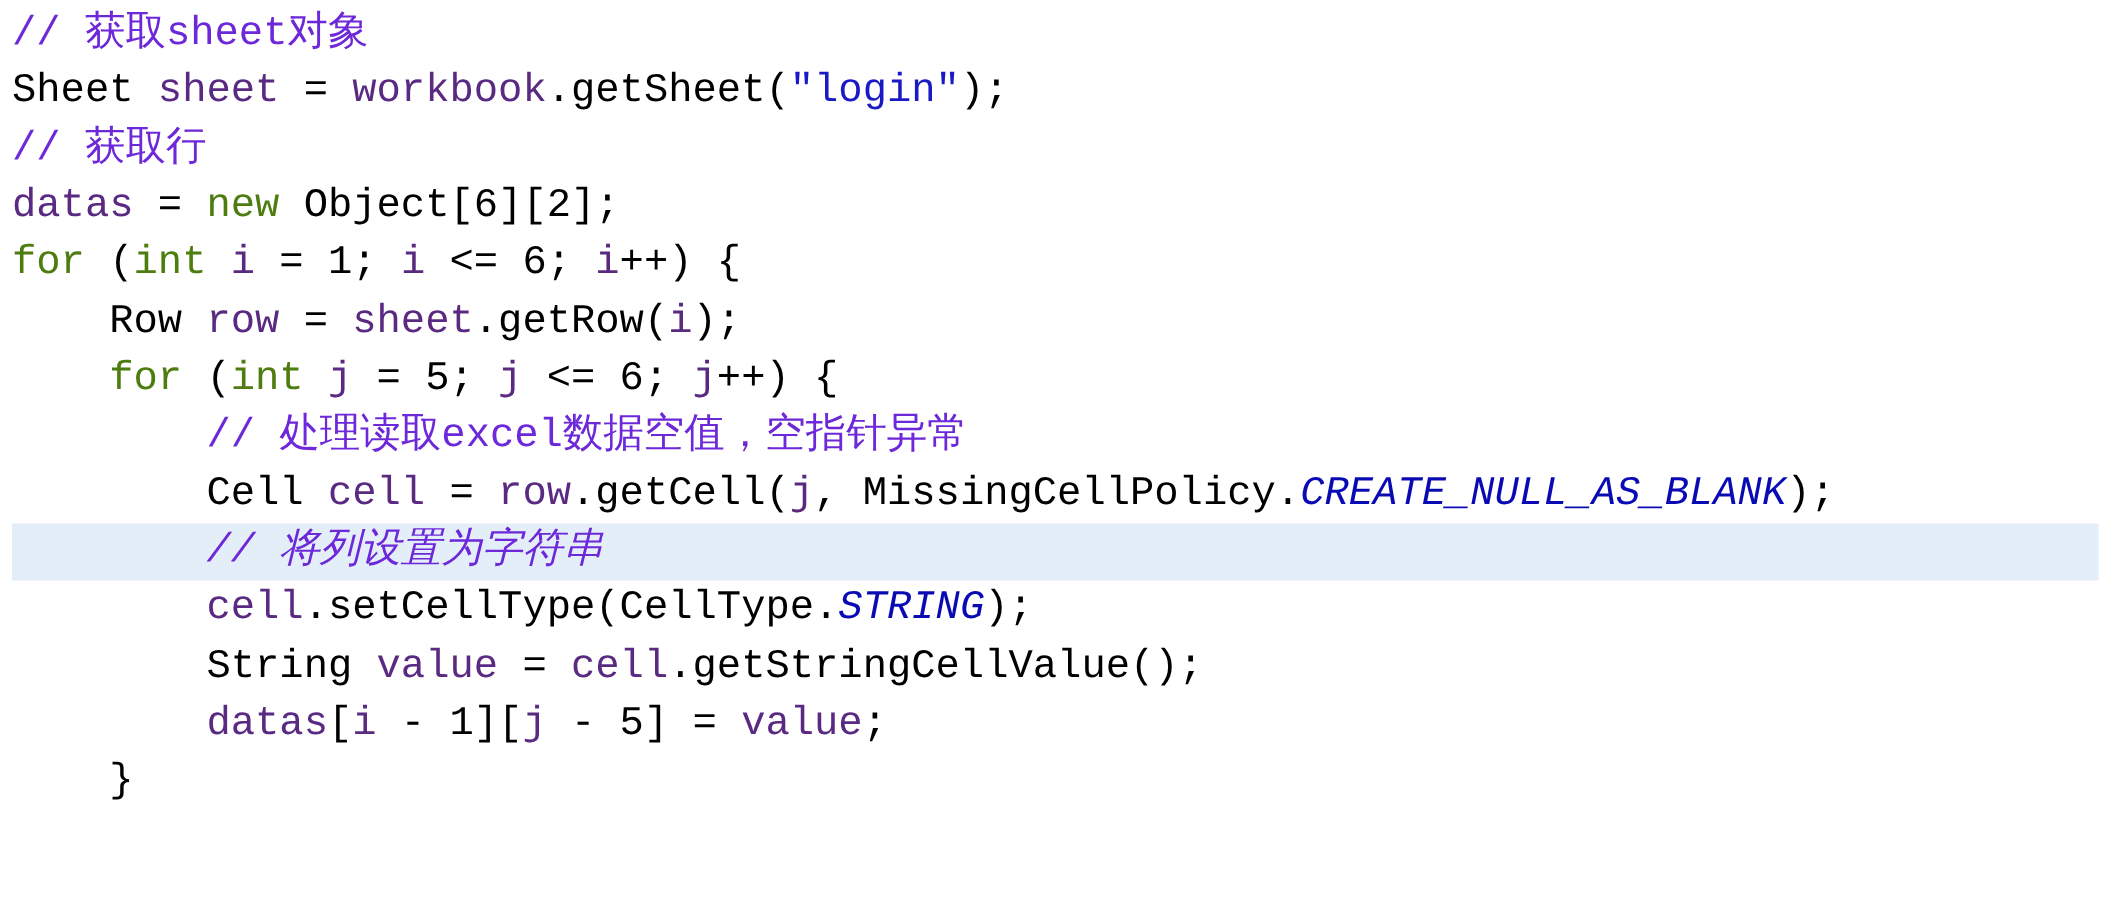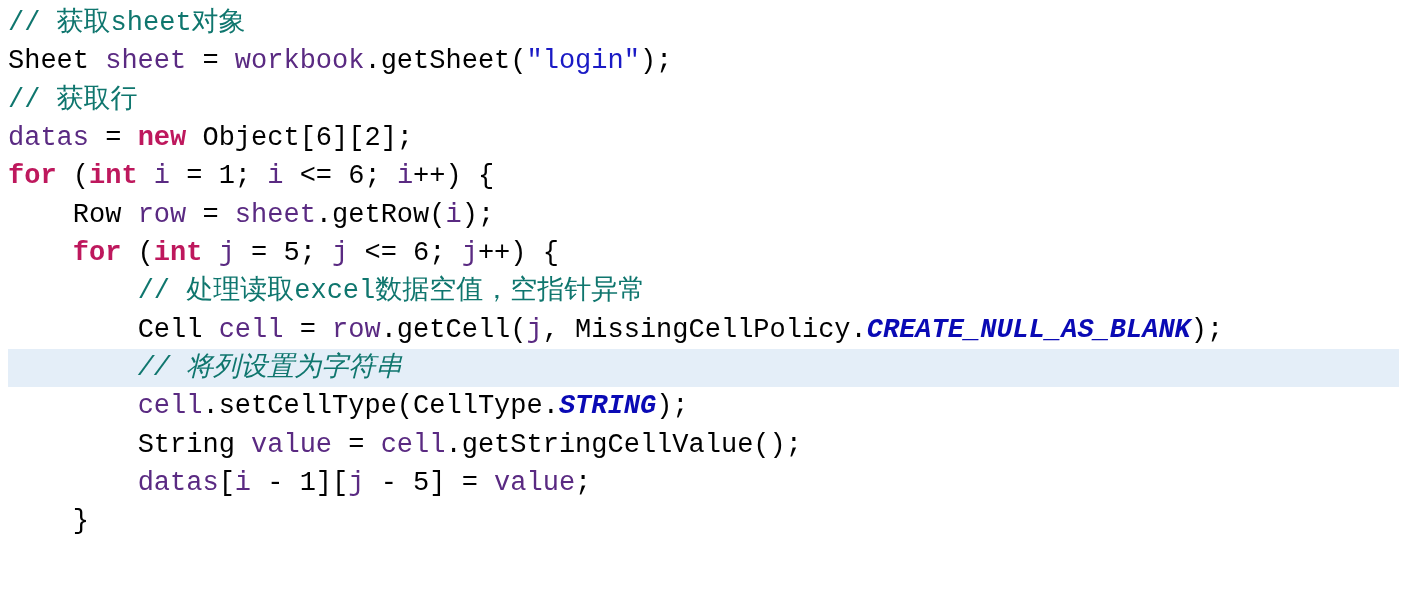--- a/index.html
+++ b/index.html
@@ -12,22 +12,22 @@
     margin: 0;
     padding: 4px 8px 4px 8px;
     font-family: Consolas, "Courier New", monospace;
     font-size: 27px;
     line-height: 1.42;
     white-space: pre;
     color: #000000;
   }
   .line { display: block; }
   .hl { background: #e4eef8; display: block; font-style: italic; }
-  .c  { color: #0f766e; }           
-  .kw { color: #be185d; font-weight: bold; } 
+  .c  { color: #6d28d9; }           
+  .kw { color: #4d7c0f; font-weight: normal; } 
   .id { color: #5a2a82; }           
   .str{ color: #1a1ac5; }           
-  .em { color: #0a0ab5; font-style: italic; font-weight: bold; } 
+  .em { color: #0a0ab5; font-style: italic; font-weight: normal; } 
 </style>
 </head>
 <body>
 
 <pre class="code"><span class="line"><span class="c">// 获取sheet对象</span></span><span class="line"><span>Sheet </span><span class="id">sheet</span><span> = </span><span class="id">workbook</span><span>.getSheet(</span><span class="str">"login"</span><span>);</span></span><span class="line"><span class="c">// 获取行</span></span><span class="line"><span class="id">datas</span><span> = </span><span class="kw">new</span><span> Object[6][2];</span></span><span class="line"><span class="kw">for</span><span> (</span><span class="kw">int</span><span> </span><span class="id">i</span><span> = 1; </span><span class="id">i</span><span> &lt;= 6; </span><span class="id">i</span><span>++) {</span></span><span class="line"><span>    </span><span>Row </span><span class="id">row</span><span> = </span><span class="id">sheet</span><span>.getRow(</span><span class="id">i</span><span>);</span></span><span class="line"><span>    </span><span class="kw">for</span><span> (</span><span class="kw">int</span><span> </span><span class="id">j</span><span> = 5; </span><span class="id">j</span><span> &lt;= 6; </span><span class="id">j</span><span>++) {</span></span><span class="line"><span>        </span><span class="c">// 处理读取excel数据空值，空指针异常</span></span><span class="line"><span>        </span><span>Cell </span><span class="id">cell</span><span> = </span><span class="id">row</span><span>.getCell(</span><span class="id">j</span><span>, MissingCellPolicy.</span><span class="em">CREATE_NULL_AS_BLANK</span><span>);</span></span><span class="line hl"><span>        </span><span class="c">// 将列设置为字符串</span></span><span class="line"><span>        </span><span class="id">cell</span><span>.setCellType(CellType.</span><span class="em">STRING</span><span>);</span></span><span class="line"><span>        </span><span>String </span><span class="id">value</span><span> = </span><span class="id">cell</span><span>.getStringCellValue();</span></span><span class="line"><span>        </span><span class="id">datas</span><span>[</span><span class="id">i</span><span> - 1][</span><span class="id">j</span><span> - 5] = </span><span class="id">value</span><span>;</span></span><span class="line"><span>    </span><span>}</span></span></pre>
 
 </body></html>

